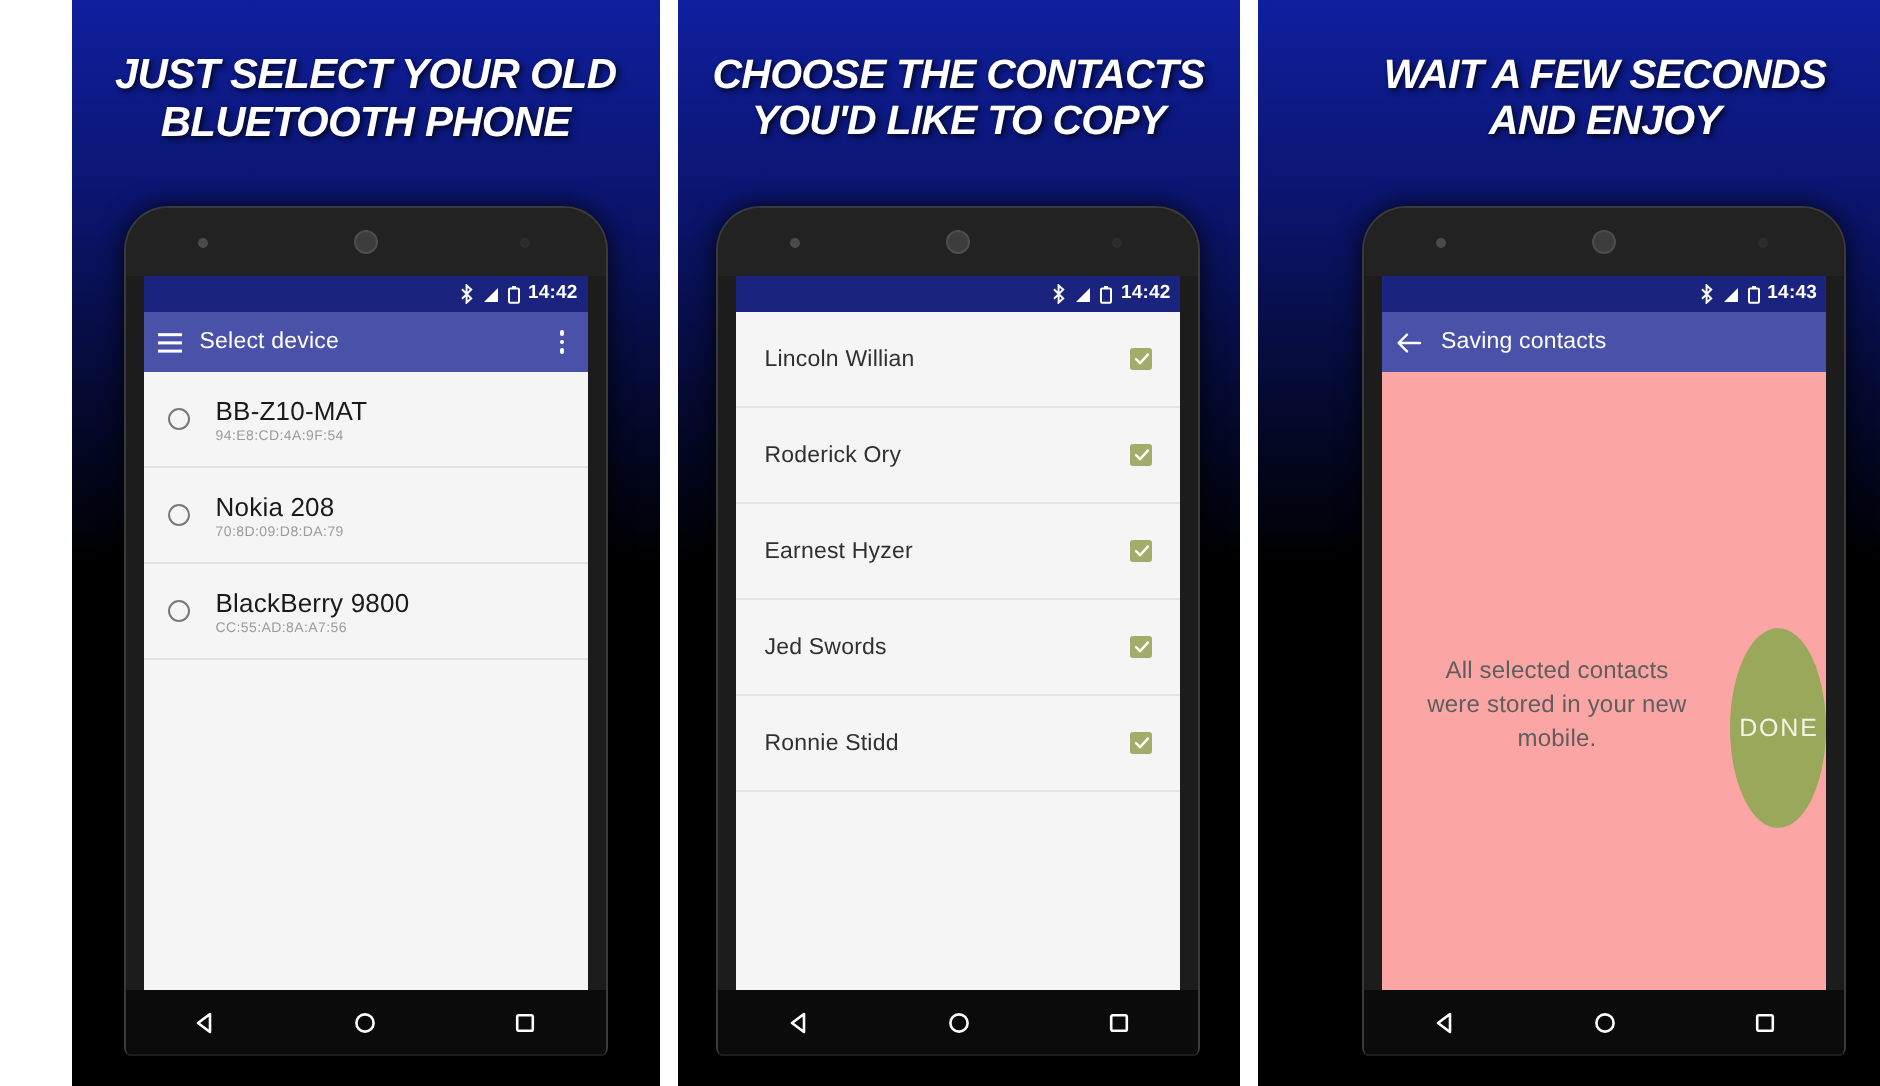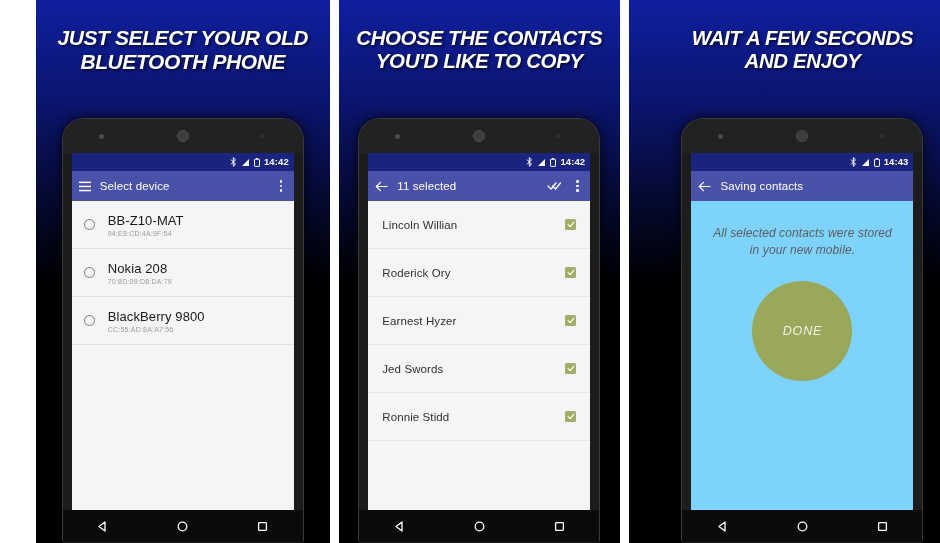--- a/index.html
+++ b/index.html
@@ -36,21 +36,21 @@
     text-shadow:1px 1px 2px rgba(0,0,0,0.55), 2px 2px 3px rgba(0,0,0,0.3);
     padding:0 10px;
     white-space:pre-line;
   }
   .p2 .caption { font-size:20.5px; }
   .p3 .caption { font-size:20.5px; }
 
   
   .phone {
     position:absolute;
-    bottom:0;
+    bottom:15px;
     left:50%;
     transform:translateX(-50%);
     width:242px;
     height:425px;
     background:#1c1c1c;
     border-radius:22px 22px 4px 4px;
     border:1px solid #3a3a3a;
     border-bottom:none;
     box-shadow:0 0 12px rgba(0,0,0,0.8);
     overflow:hidden;
@@ -163,24 +163,23 @@
     width:11px; height:11px; flex:0 0 11px;
     background:#a3ac68;
     border-radius:1.5px;
     display:flex; align-items:center; justify-content:center;
   }
   .cbox svg { display:block; }
 
   
   .saving {
     height:100%;
-    display:flex; flex-direction:column; align-items:center;
+    display:flex; flex-direction:row; align-items:center;
     padding-top:24px;
-    background:#7dd3fc;
-    font-style:italic;
+    background:#fca5a5;
   }
   .saving-msg {
     font-size:12px; color:#5e5e5e; text-align:center;
     line-height:1.42; padding:0 18px;
     letter-spacing:0.1px;
   }
   .done-btn {
     margin-top:22px;
     width:100px; height:100px; border-radius:50%;
     background:#9aa85c;
@@ -302,35 +301,20 @@
           <svg width="9" height="9" viewBox="0 0 9 9">
               <path d="M8 1 L8 8 L1 8 Z" fill="#fff"></path>
             </svg>
           <svg width="6" height="9" viewBox="0 0 6 9">
               <rect x="0.5" y="1.2" width="5" height="7.2" rx="0.6" fill="none" stroke="#fff" stroke-width="1"></rect>
               <rect x="2" y="0" width="2" height="1.2" fill="#fff"></rect>
             </svg>
           <span class="st-time">14:42</span>
         </div>
 
-        <div class="appbar">
-          <svg width="13" height="11" viewBox="0 0 13 11">
-              <path d="M12 5.5 H1.5 M5.5 1.3 L1.3 5.5 L5.5 9.7" fill="none" stroke="#fff" stroke-width="1.2" stroke-linecap="round" stroke-linejoin="round"></path>
-            </svg>
-          <span class="title">11 selected</span>
-          <svg width="15" height="10" viewBox="0 0 15 10">
-              <path d="M1 5 L4 8 L9 2" fill="none" stroke="#fff" stroke-width="1.3" stroke-linecap="round" stroke-linejoin="round"></path>
-              <path d="M5.5 5 L8.5 8 L13.5 2" fill="none" stroke="#fff" stroke-width="1.3" stroke-linecap="round" stroke-linejoin="round"></path>
-            </svg>
-          <span class="dots">
-              <i></i>
-              <i></i>
-              <i></i>
-            </span>
-        </div>
 
         <div class="content">
           <div class="con-row">
             <span class="con-name">Lincoln Willian</span>
             <span class="cbox">
                 <svg width="8" height="7" viewBox="0 0 8 7">
                   <path d="M1 3.6 L3 5.6 L7 1.2" fill="none" stroke="#fff" stroke-width="1.2" stroke-linecap="round" stroke-linejoin="round"></path>
                 </svg>
               </span>
           </div>

